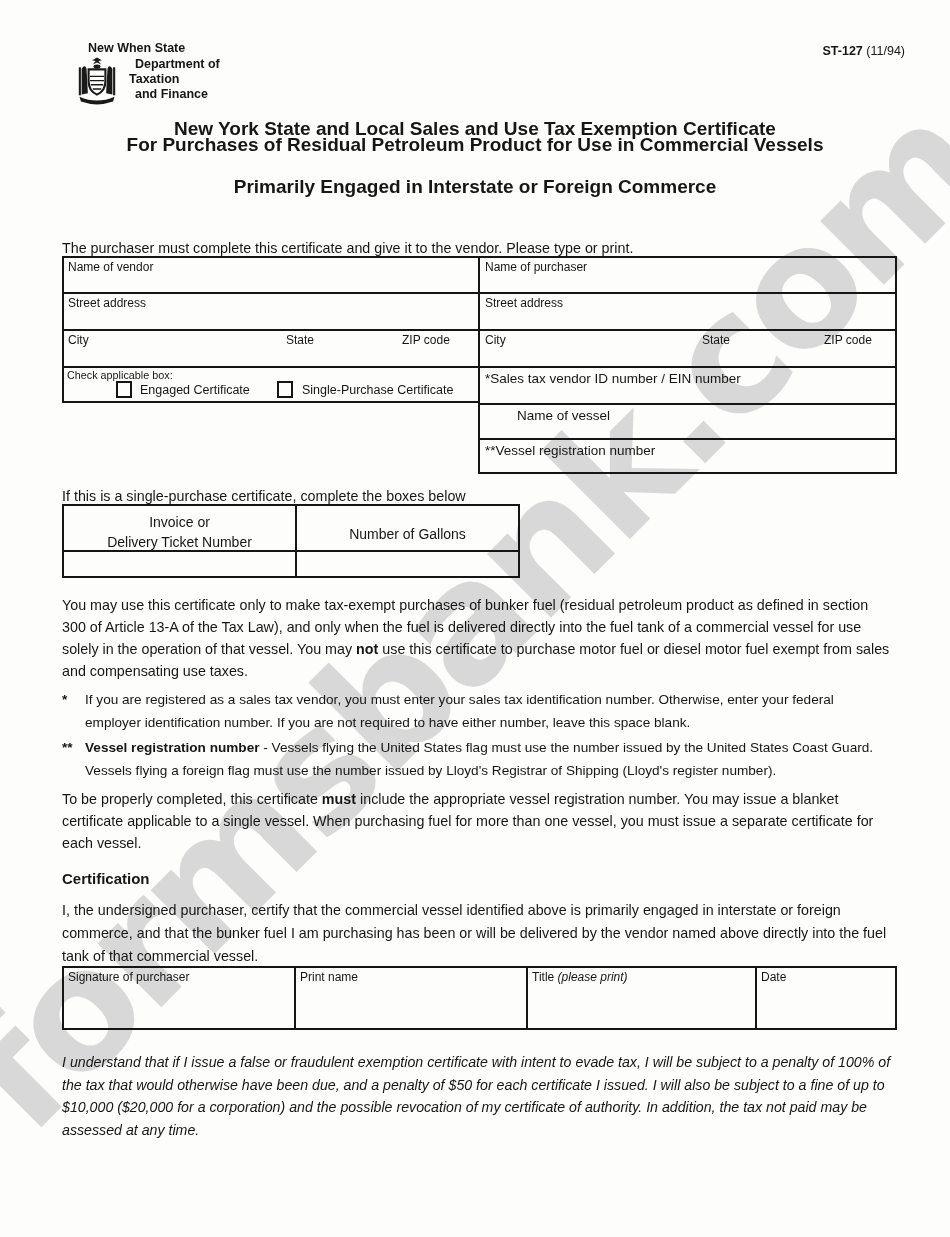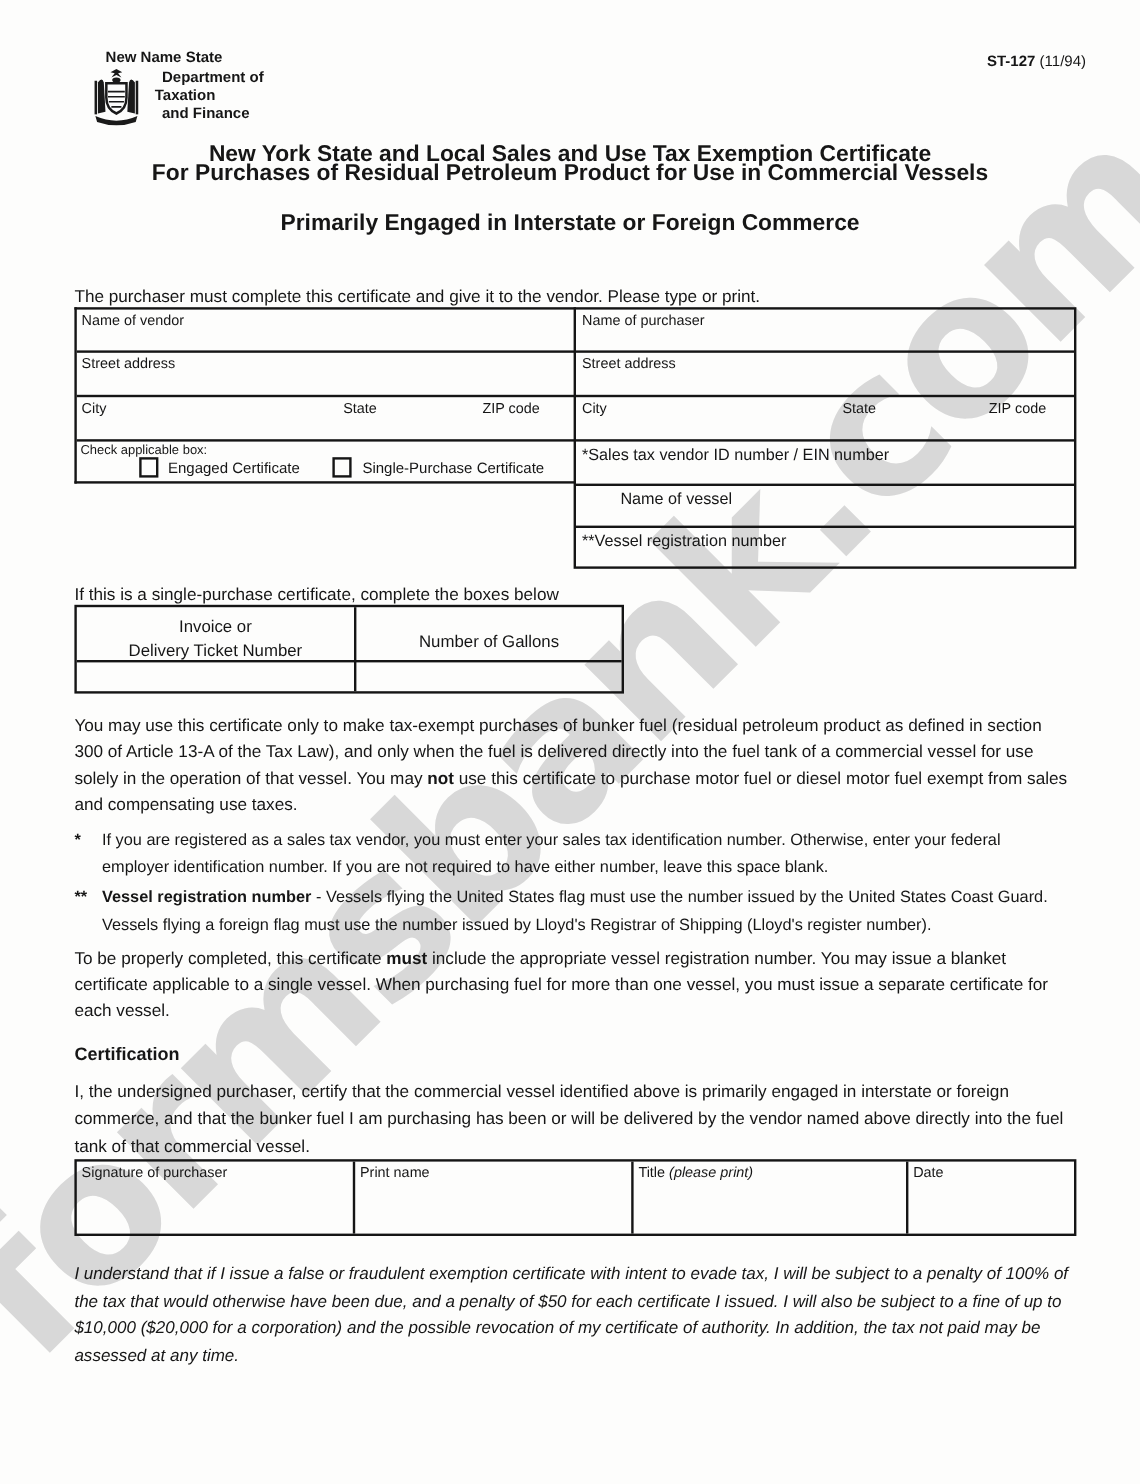--- a/index.html
+++ b/index.html
@@ -51,21 +51,21 @@
         <ellipse cx="30" cy="14" rx="5" ry="3"></ellipse>
         <path d="M8 17 q5 -7 7 0 l2 35 -9 2 z"></path>
         <rect x="4" y="15" width="3" height="40"></rect>
         <path d="M52 17 q-5 -7 -7 0 l-2 35 9 2 z"></path>
         <rect x="53" y="15" width="3" height="40"></rect>
         <path d="M18 18 h24 v17 q0 14 -12 19 q-12 -5 -12 -19 z" fill="none" stroke="#1a1a1a" stroke-width="3"></path>
         <path d="M20 28 h20 M20 34 h20 M21 40 h18 M24 46 h12" stroke="#1a1a1a" stroke-width="2" fill="none"></path>
         <path d="M5 57 q25 11 50 0 l-2 7 q-23 8 -46 0 z"></path>
       </g>
     </svg>
-    <div class="abs agency" style="left:88px; top:41px;">New Name State</div>
+    <div class="abs agency" style="left:88px; top:41px;">New When State</div>
     <div class="abs agency" style="left:135px; top:57px;">Department of</div>
     <div class="abs agency" style="left:129px; top:72px;">Taxation</div>
     <div class="abs agency" style="left:135px; top:87px;">and Finance</div>
 
     <div class="abs formno" style="right:45px; top:44px;">
       <span class="b">ST-127</span>
       <span>(11/94)</span>
     </div>
 
     <div class="title-line" style="top:118px;">New York State and Local Sales and Use Tax Exemption Certificate</div>

